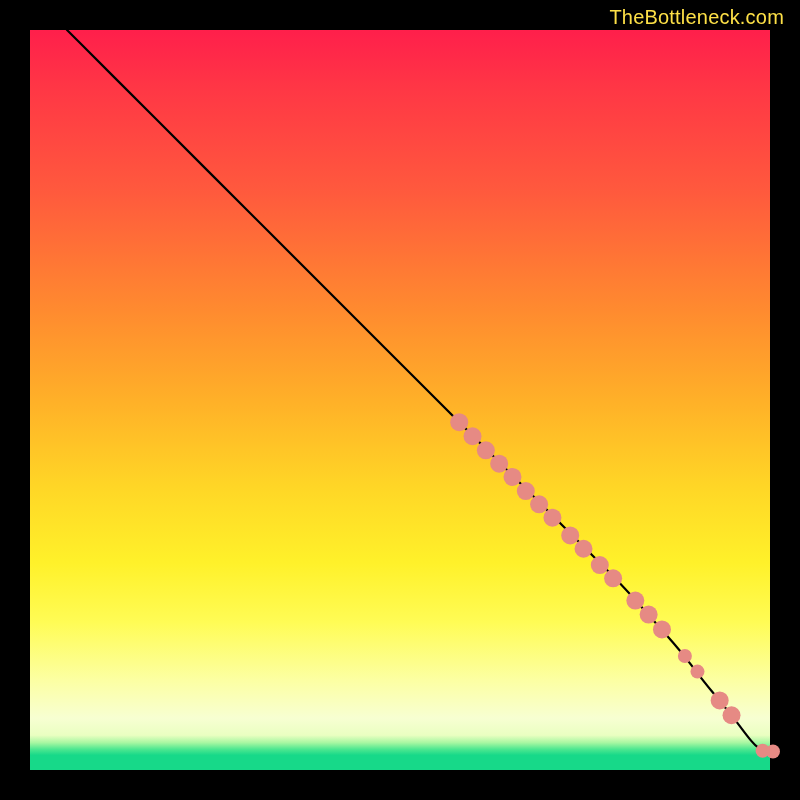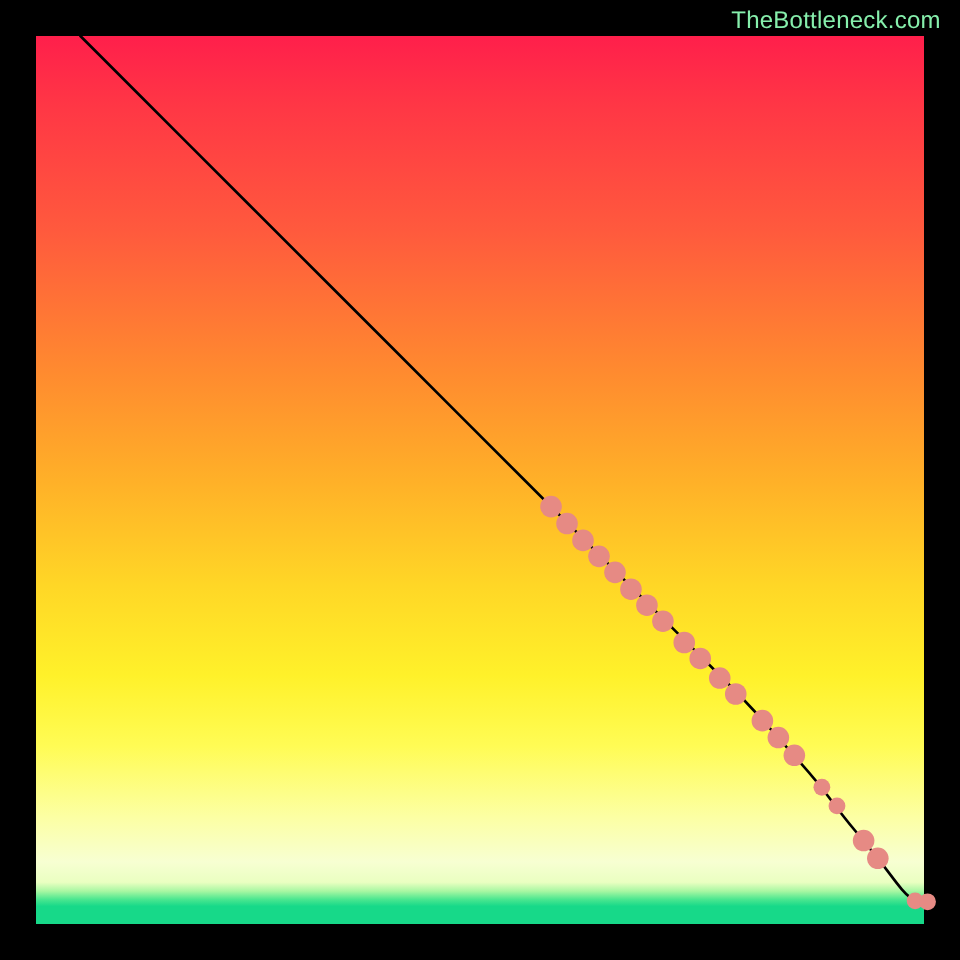--- a/index.html
+++ b/index.html
@@ -39,21 +39,21 @@
       #a8f7a2 96.3%,
       #4de790 97.2%,
       #17d989 98%,
       #17d989 100%
     );
   }
   .watermark {
     position: absolute;
     top: 6px;
     right: 16px;
-    color: #86efac;
+    color: #fde047;
     font-size: 20px;
     font-weight: 500;
     letter-spacing: 0.2px;
     user-select: none;
   }
   svg.curve {
     position: absolute;
     left: 0;
     top: 0;
     width: 740px;

